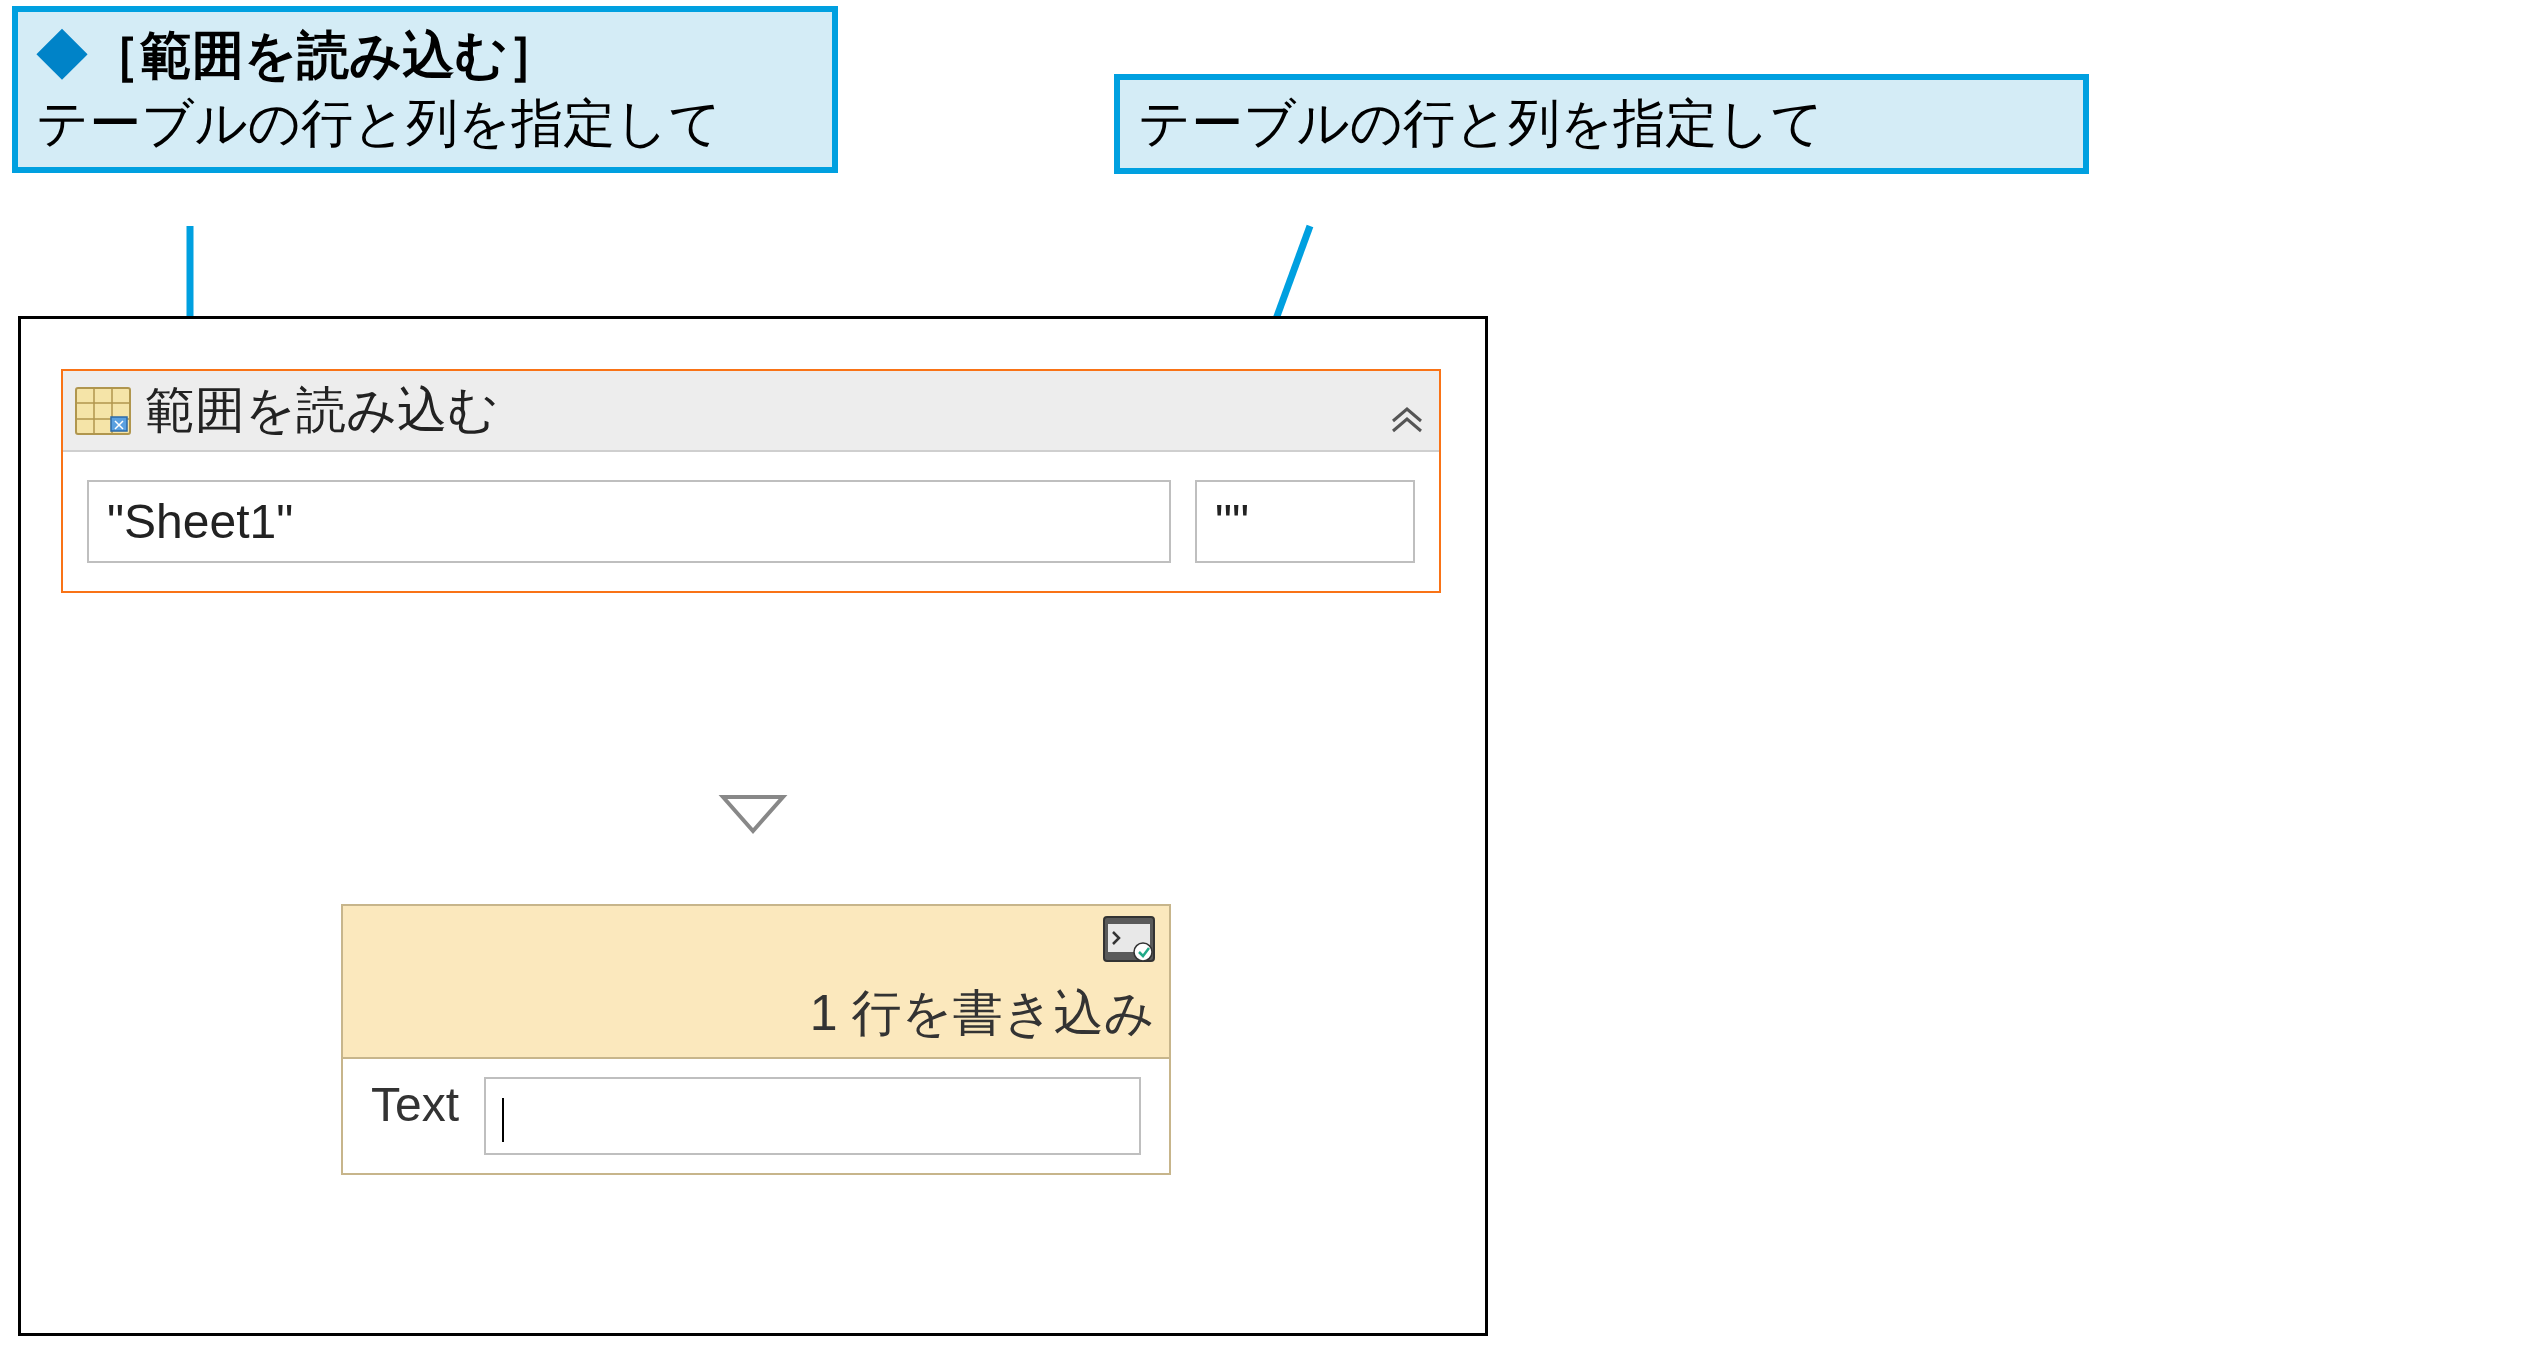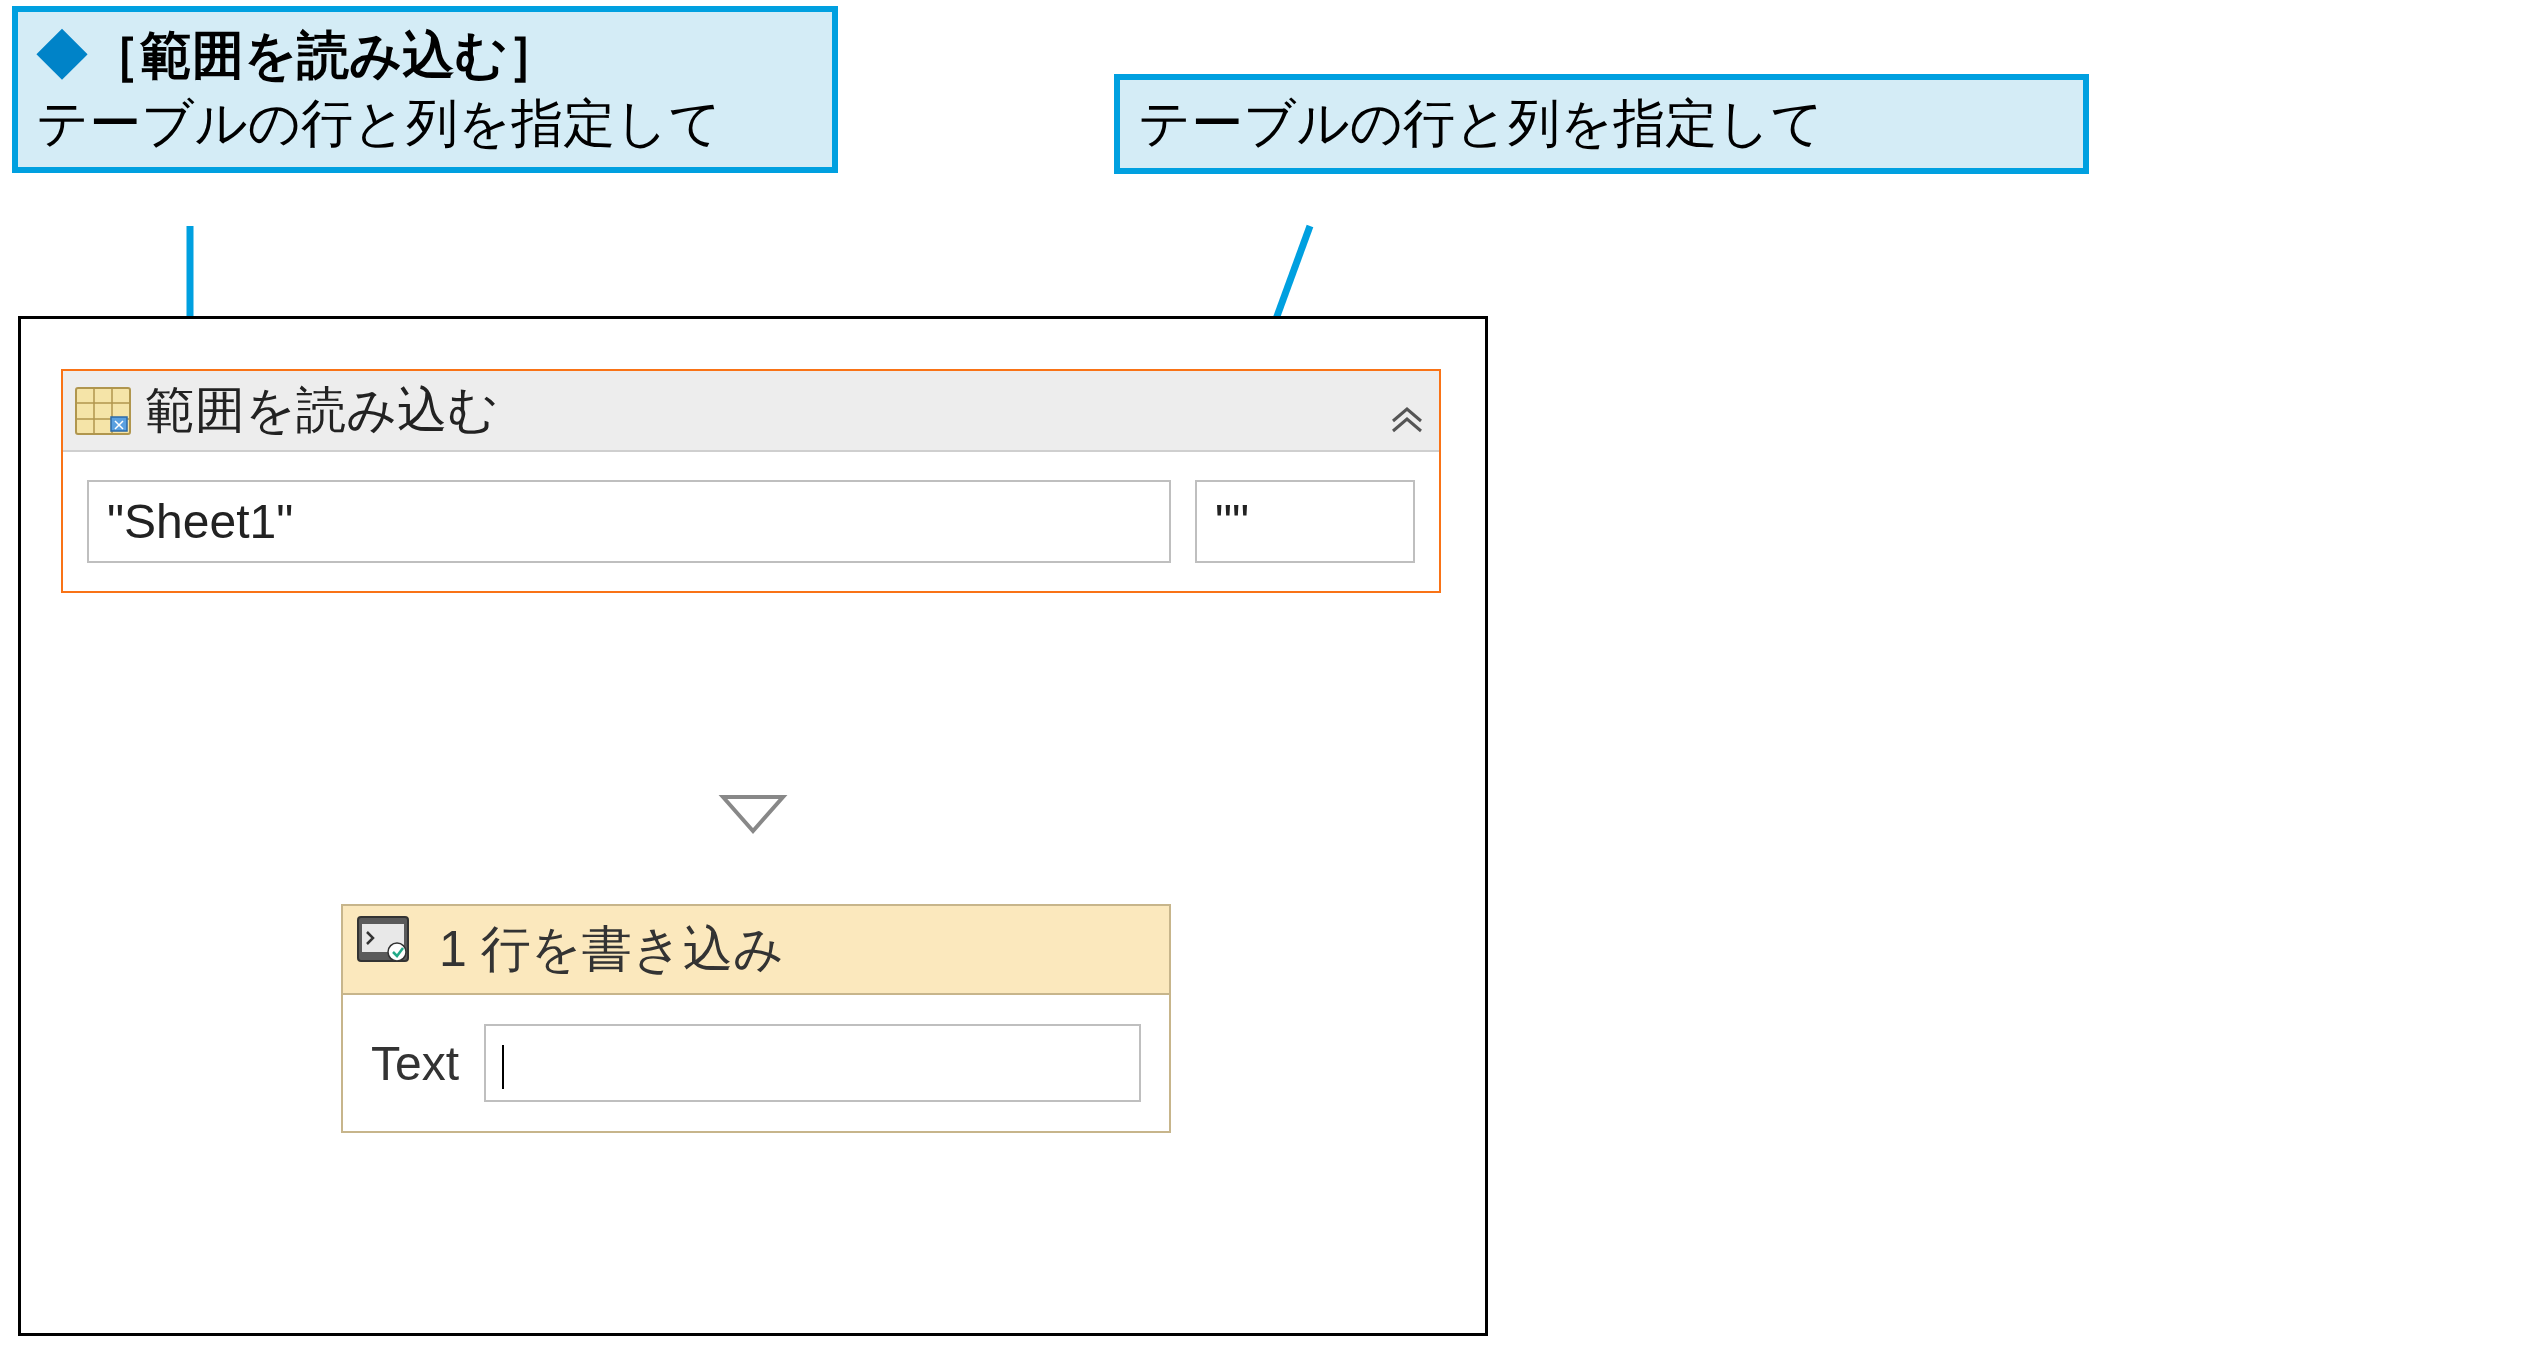--- a/index.html
+++ b/index.html
@@ -113,33 +113,34 @@
   .activity-write-line {
     position: absolute;
     left: 320px;
     top: 585px;
     width: 830px;
     border: 2px solid #c7b58b;
     background: #fff;
   }
   .write-header {
     display: flex;
-    align-items: flex-start;
-    gap: 30px;
+    align-items: flex-end;
+    gap: 18px;
     background: #fbe8bd;
     padding: 10px 14px;
     font-size: 50px;
     color: #333;
     border-bottom: 2px solid #c7b58b;
+    flex-direction: column;
   }
   .write-body {
     display: flex;
-    align-items: center;
+    align-items: flex-start;
     gap: 25px;
-    padding: 29px 28px;
+    padding: 18px 28px;
   }
   .write-label {
     font-size: 48px;
     color: #333;
   }
   .write-input {
     flex: 1;
     border: 2px solid #bfbfbf;
     background: #fff;
     padding: 10px 14px;

